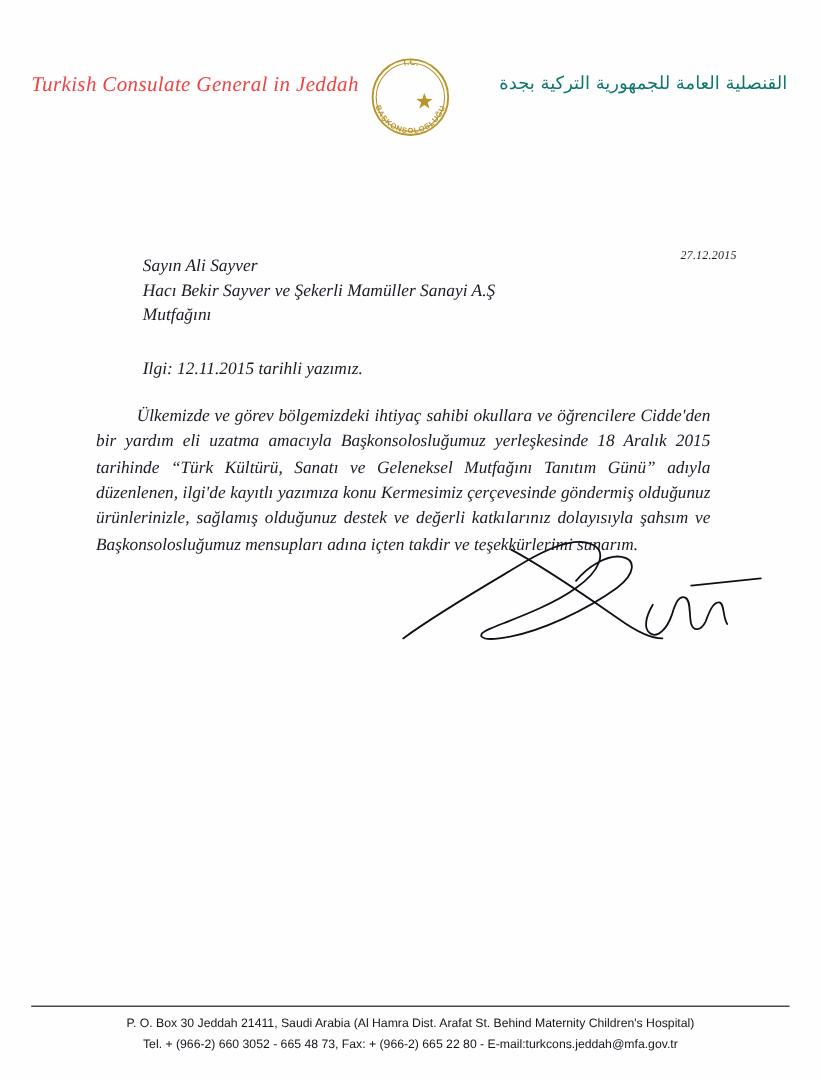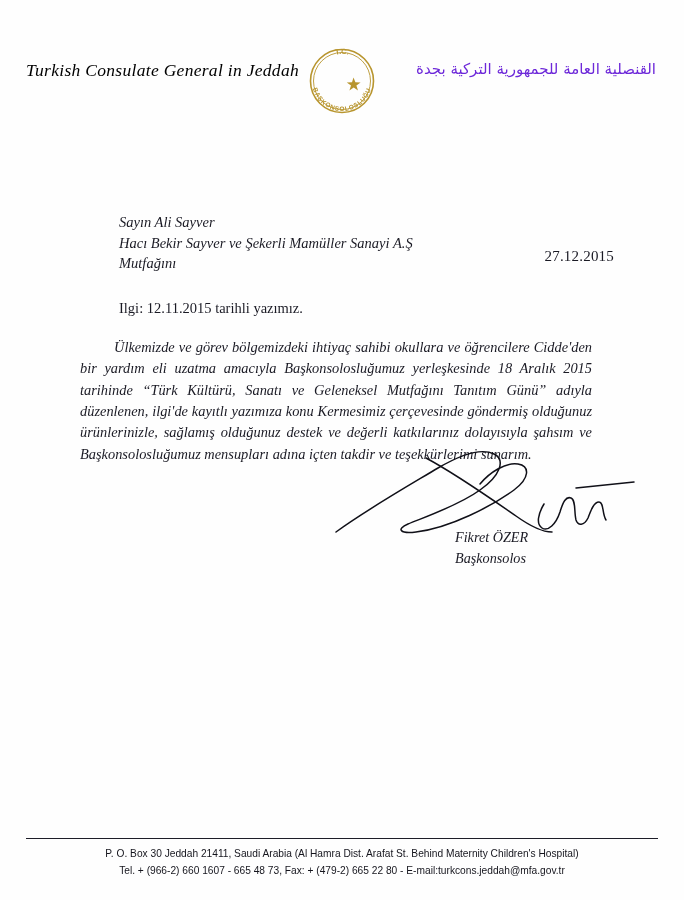--- a/index.html
+++ b/index.html
@@ -31,70 +31,71 @@
     height: 80px;
   }
   .header-en {
     position: absolute;
     left: 26px;
     top: 16px;
     font-family: "Liberation Serif", serif;
     font-style: italic;
     font-size: 17.5px;
     letter-spacing: 0.3px;
-    color: #000000;
+    color: #ef4444;
     white-space: nowrap;
     text-align: right;
   }
   .header-ar {
     position: absolute;
     right: 28px;
     top: 16px;
     font-family: "DejaVu Sans", sans-serif;
     font-size: 15px;
     direction: rtl;
-    color: #6d28d9;
+    color: #0f766e;
     white-space: nowrap;
   }
 
   
   .emblem {
     position: absolute;
     left: 50%;
     transform: translateX(-50%);
     top: 0px;
     width: 74px;
     height: 74px;
   }
   .emblem svg { display: block; }
 
   
   .doc-date {
     position: absolute;
     right: 70px;
     top: 208px;
-    font-size: 15px;
+    font-style: italic;
+    font-size: 10px;
     letter-spacing: 0.2px;
-    margin-top: 40px;
   }
 
   .addressee {
     position: absolute;
     left: 119px;
     top: 212px;
     font-style: italic;
     font-size: 14.5px;
     line-height: 1.42;
   }
   .addressee div { white-space: nowrap; }
 
   .reference {
     position: absolute;
     left: 119px;
     top: 300px;
+    font-style: italic;
     font-size: 14.5px;
   }
 
   .letter-body {
     position: absolute;
     left: 80px;
     top: 337px;
     width: 512px;
     font-style: italic;
     font-size: 14.4px;
@@ -197,24 +198,20 @@
                  C200,38 200,26 188,24 C176,22 160,32 150,44"></path>
         <path d="M96,18 C126,34 160,58 186,76 C200,86 212,92 222,92"></path>
         <path d="M214,64 C208,74 206,84 212,88 C218,92 226,84 230,72 C233,62 236,56 241,58
                  C246,60 244,72 246,80 C248,86 254,86 258,78 C261,70 264,62 269,62
                  C274,62 272,74 276,80"></path>
         <path d="M246,48 L304,42"></path>
       </g>
     </svg>
   </div>
 
-  <div class="signer">
-    <div>Fikret ÖZER</div>
-    <div>Başkonsolos</div>
-  </div>
 
   <div class="footer-rule"></div>
   <div class="footer">
     <div>P. O. Box 30 Jeddah 21411, Saudi Arabia (Al Hamra Dist. Arafat St. Behind Maternity Children's Hospital)</div>
-    <div>Tel. + (966-2) 660 1607 - 665 48 73, Fax: + (479-2) 665 22 80 - E-mail:turkcons.jeddah@mfa.gov.tr</div>
+    <div>Tel. + (966-2) 660 3052 - 665 48 73, Fax: + (966-2) 665 22 80 - E-mail:turkcons.jeddah@mfa.gov.tr</div>
   </div>
 
 </div>
 
 </body></html>

